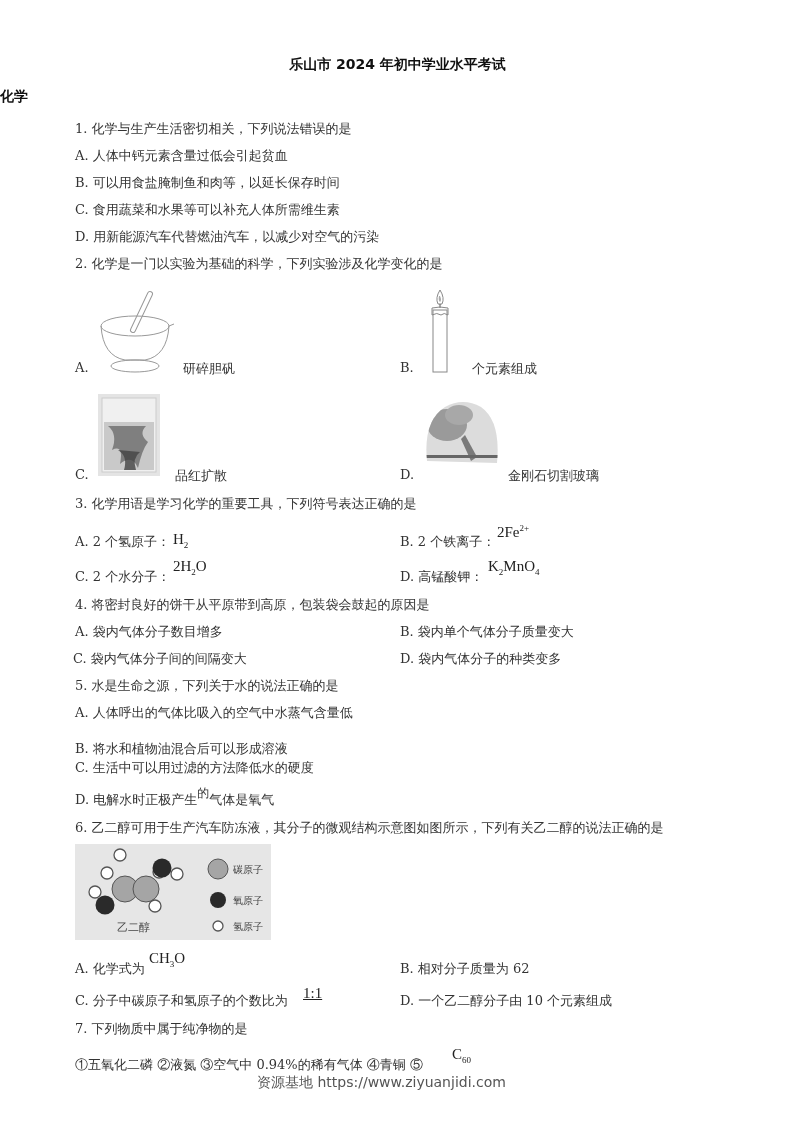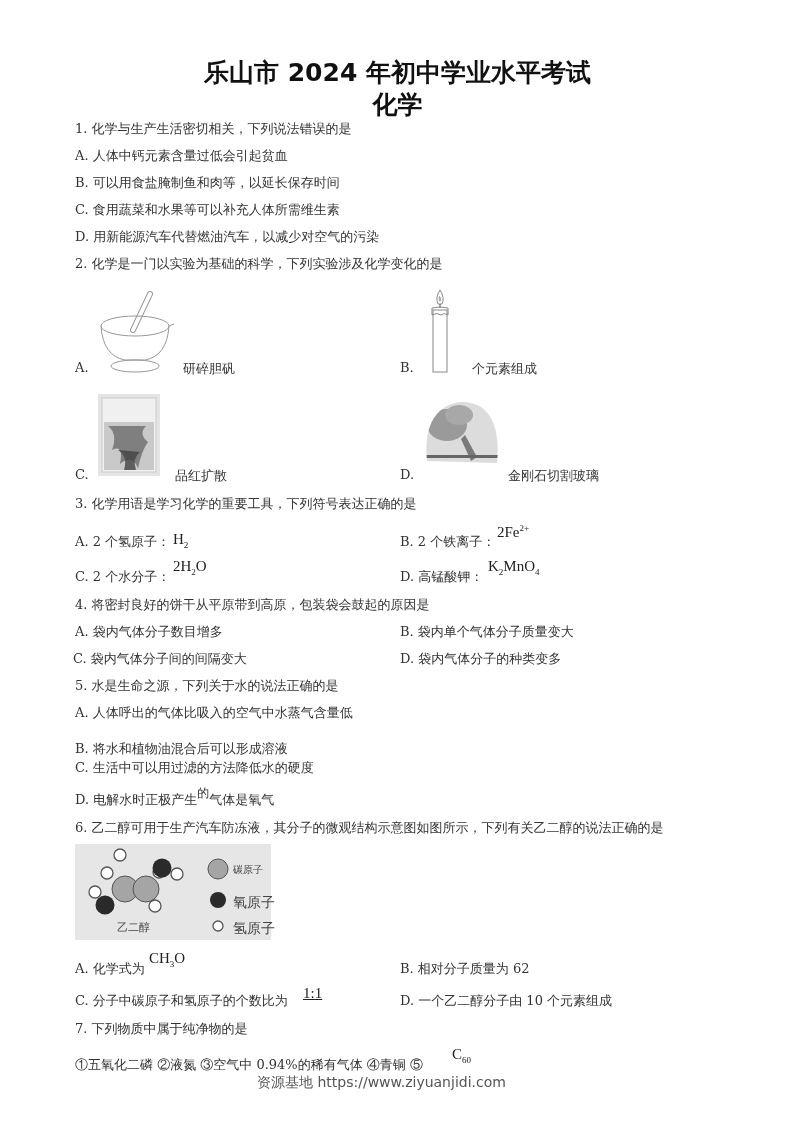--- a/index.html
+++ b/index.html
@@ -1,30 +1,30 @@
 <!DOCTYPE html>
 <html><head>
 <meta charset="utf-8">
 <style>
   html,body{margin:0;padding:0;background:#fff;}
   body{width:795px;height:1125px;position:relative;overflow:hidden;
        font-family:"DejaVu Serif","Liberation Serif",serif;color:#222;}
   .abs{position:absolute;white-space:nowrap;}
-  .title{font-family:"DejaVu Sans","Liberation Sans",sans-serif;font-weight:bold;font-size:25px;color:#111;}
+  .title{font-family:"DejaVu Sans","Liberation Sans",sans-serif;font-weight:bold;font-size:14px;color:#111;}
   .line{font-size:13px;color:#333;}
   .formula{font-family:"Liberation Serif","DejaVu Serif",serif;font-size:15px;color:#222;}
   sub,sup{font-size:9px;}
   .fig{position:absolute;}
   .watermark{font-family:"DejaVu Sans","Liberation Sans",sans-serif;font-size:14px;color:#555;}
 </style>
 </head>
 <body>
 
 <div class="abs title" style="left:0;width:795px;text-align:center;top:56px;">乐山市 2024 年初中学业水平考试</div>
-<div class="abs title" style="left:0;width:795px;text-align:center;top:88px;">化学</div>
+<div class="abs title" style="left:0;width:795px;top:88px;">化学</div>
 
 <div class="abs line" style="left:75px;top:120px;">1. 化学与生产生活密切相关，下列说法错误的是</div>
 <div class="abs line" style="left:75px;top:147px;text-align:right;">A. 人体中钙元素含量过低会引起贫血</div>
 <div class="abs line" style="left:75px;top:174px;">B. 可以用食盐腌制鱼和肉等，以延长保存时间</div>
 <div class="abs line" style="left:75px;top:201px;">C. 食用蔬菜和水果等可以补充人体所需维生素</div>
 <div class="abs line" style="left:75px;top:228px;">D. 用新能源汽车代替燃油汽车，以减少对空气的污染</div>
 
 <div class="abs line" style="left:75px;top:255px;">2. 化学是一门以实验为基础的科学，下列实验涉及化学变化的是</div>
 
 <div class="abs line" style="left:75px;top:360px;">A.</div>
@@ -113,22 +113,22 @@
     <circle cx="86" cy="31" r="0.1" fill="none"></circle>
     <circle cx="102" cy="30" r="6" fill="#fff" stroke="#555" stroke-width="1.3"></circle>
     <circle cx="89" cy="25" r="0.1"></circle>
     <circle cx="87" cy="24" r="9.5" fill="#2a2a2a"></circle>
     <circle cx="143" cy="25" r="10" fill="#a5a5a5" stroke="#555"></circle>
     <circle cx="143" cy="56" r="8" fill="#2a2a2a"></circle>
     <circle cx="143" cy="82" r="5" fill="#fff" stroke="#555" stroke-width="1.3"></circle>
   </svg>
   <div class="abs" style="left:42px;top:76px;font-size:11px;color:#444;">乙二醇</div>
   <div class="abs" style="left:158px;top:19px;font-size:10px;color:#444;">碳原子</div>
-  <div class="abs" style="left:158px;top:50px;font-size:14px;color:#444;">氧原子</div>
-  <div class="abs" style="left:158px;top:76px;font-size:14px;color:#444;">氢原子</div>
+  <div class="abs" style="left:158px;top:50px;font-size:10px;color:#444;">氧原子</div>
+  <div class="abs" style="left:158px;top:76px;font-size:10px;color:#444;">氢原子</div>
 </div>
 
 <div class="abs line" style="left:75px;top:960px;">A. 化学式为</div>
 <div class="abs formula" style="left:149px;top:950px;">CH<sub>3</sub>O</div>
 <div class="abs line" style="left:400px;top:960px;">B. 相对分子质量为 62</div>
 <div class="abs line" style="left:75px;top:992px;">C. 分子中碳原子和氢原子的个数比为</div>
 <div class="abs formula" style="left:303px;top:985px;text-decoration:underline;">1:1</div>
 <div class="abs line" style="left:400px;top:992px;">D. 一个乙二醇分子由 10 个元素组成</div>
 
 <div class="abs line" style="left:75px;top:1020px;">7. 下列物质中属于纯净物的是</div>

